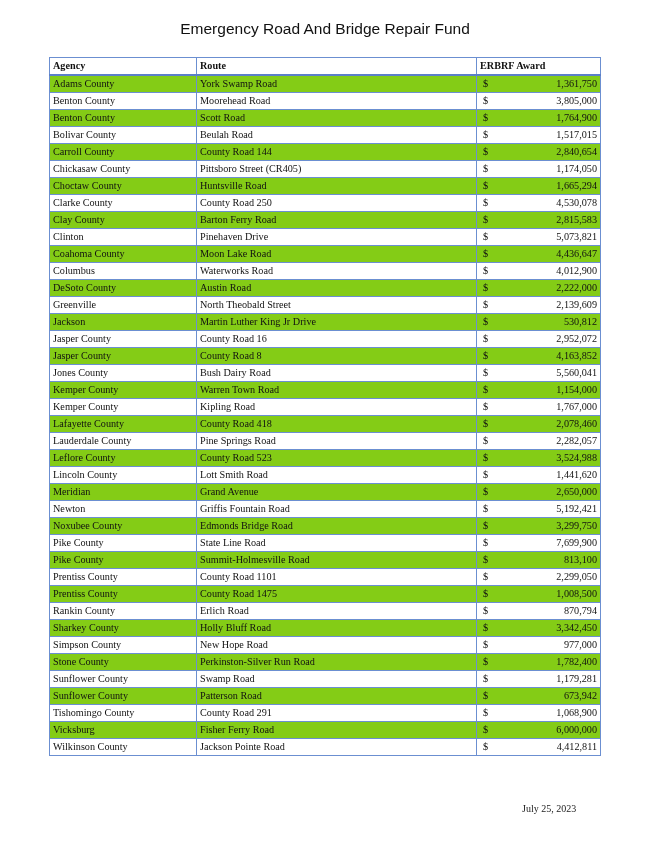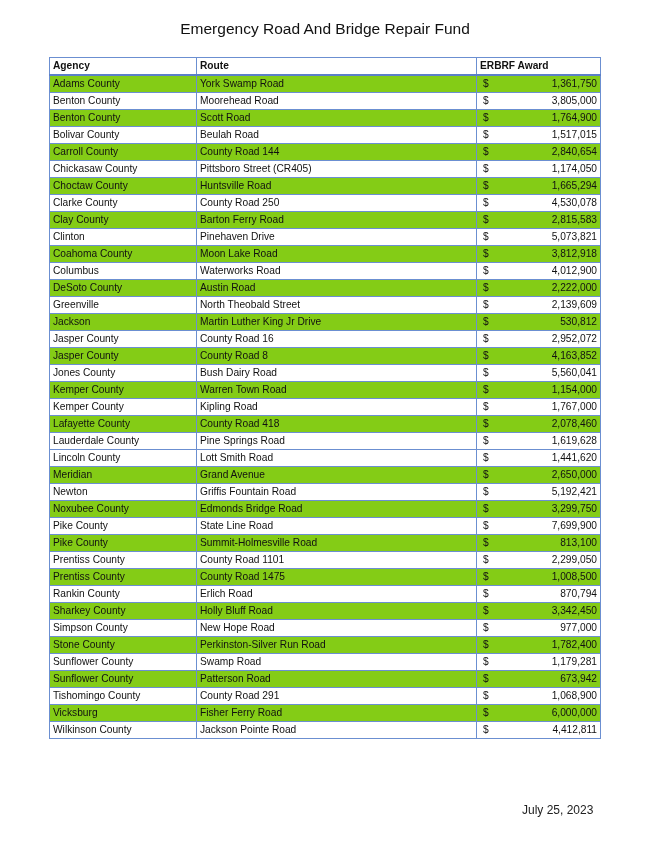--- a/index.html
+++ b/index.html
@@ -1,27 +1,27 @@
 <!DOCTYPE html>
 <html><head>
 <meta charset="utf-8">
 <style>
   html, body { margin:0; padding:0; background:#ffffff; }
   body { width:650px; height:841px; position:relative; overflow:hidden; font-family:"Liberation Sans", sans-serif; }
   .title { position:absolute; top:20px; left:0; width:650px; text-align:center; font-size:15.5px; color:#111; font-family:"Liberation Sans", sans-serif; }
-  table { position:absolute; top:57px; left:49px; width:551px; border-collapse:collapse; font-family:Liberation Sans, sans-serif; font-size:10.2px; color:#111; table-layout:fixed;padding-left:41px; }
+  table { position:absolute; top:57px; left:49px; width:551px; border-collapse:collapse; font-family:Liberation Serif, serif; font-size:10.2px; color:#111; table-layout:fixed;padding-left:41px; }
   col.c1 { width:147px; } col.c2 { width:280px; } col.c3 { width:124px; }
   th, td { border:1px solid #6b8fd1; padding:0 3px; height:16px; line-height:16px; white-space:nowrap; overflow:hidden; }
   th { font-weight:bold; text-align:left; background:#fff; border-bottom:2px solid #5b7fc8; }
   th.award { }
   tr.alt td { background:#84cc16; }
   td.award { position:relative; }
   td.award .dollar { position:absolute; left:6px; top:0; }
   td.award .amt { float:right;text-align:right; }
-  .date { position:absolute; top:803px; left:522px; font-size:12px; color:#222; font-family:Liberation Sans, sans-serif; }
+  .date { position:absolute; top:803px; left:522px; font-size:10px; color:#222; font-family:Liberation Serif, serif; }
 </style>
 </head>
 <body>
 
 <div class="title">Emergency Road And Bridge Repair Fund</div>
 
 <table>
   <colgroup>
       <col class="c1">
       <col class="c2">
@@ -113,21 +113,21 @@
         <td class="award">
           <span class="dollar">$</span>
           <span class="amt">5,073,821</span>
         </td>
       </tr>
       <tr class="alt">
         <td>Coahoma County</td>
         <td>Moon Lake Road</td>
         <td class="award">
           <span class="dollar">$</span>
-          <span class="amt">3,812,918</span>
+          <span class="amt">4,436,647</span>
         </td>
       </tr>
       <tr>
         <td>Columbus</td>
         <td>Waterworks Road</td>
         <td class="award">
           <span class="dollar">$</span>
           <span class="amt">4,012,900</span>
         </td>
       </tr>
@@ -201,21 +201,29 @@
         <td class="award">
           <span class="dollar">$</span>
           <span class="amt">2,078,460</span>
         </td>
       </tr>
       <tr>
         <td>Lauderdale County</td>
         <td>Pine Springs Road</td>
         <td class="award">
           <span class="dollar">$</span>
-          <span class="amt">1,619,628</span>
+          <span class="amt">2,282,057</span>
+        </td>
+      </tr>
+      <tr class="alt">
+        <td>Leflore County</td>
+        <td>County Road 523</td>
+        <td class="award">
+          <span class="dollar">$</span>
+          <span class="amt">3,524,988</span>
         </td>
       </tr>
       <tr>
         <td>Lincoln County</td>
         <td>Lott Smith Road</td>
         <td class="award">
           <span class="dollar">$</span>
           <span class="amt">1,441,620</span>
         </td>
       </tr>

